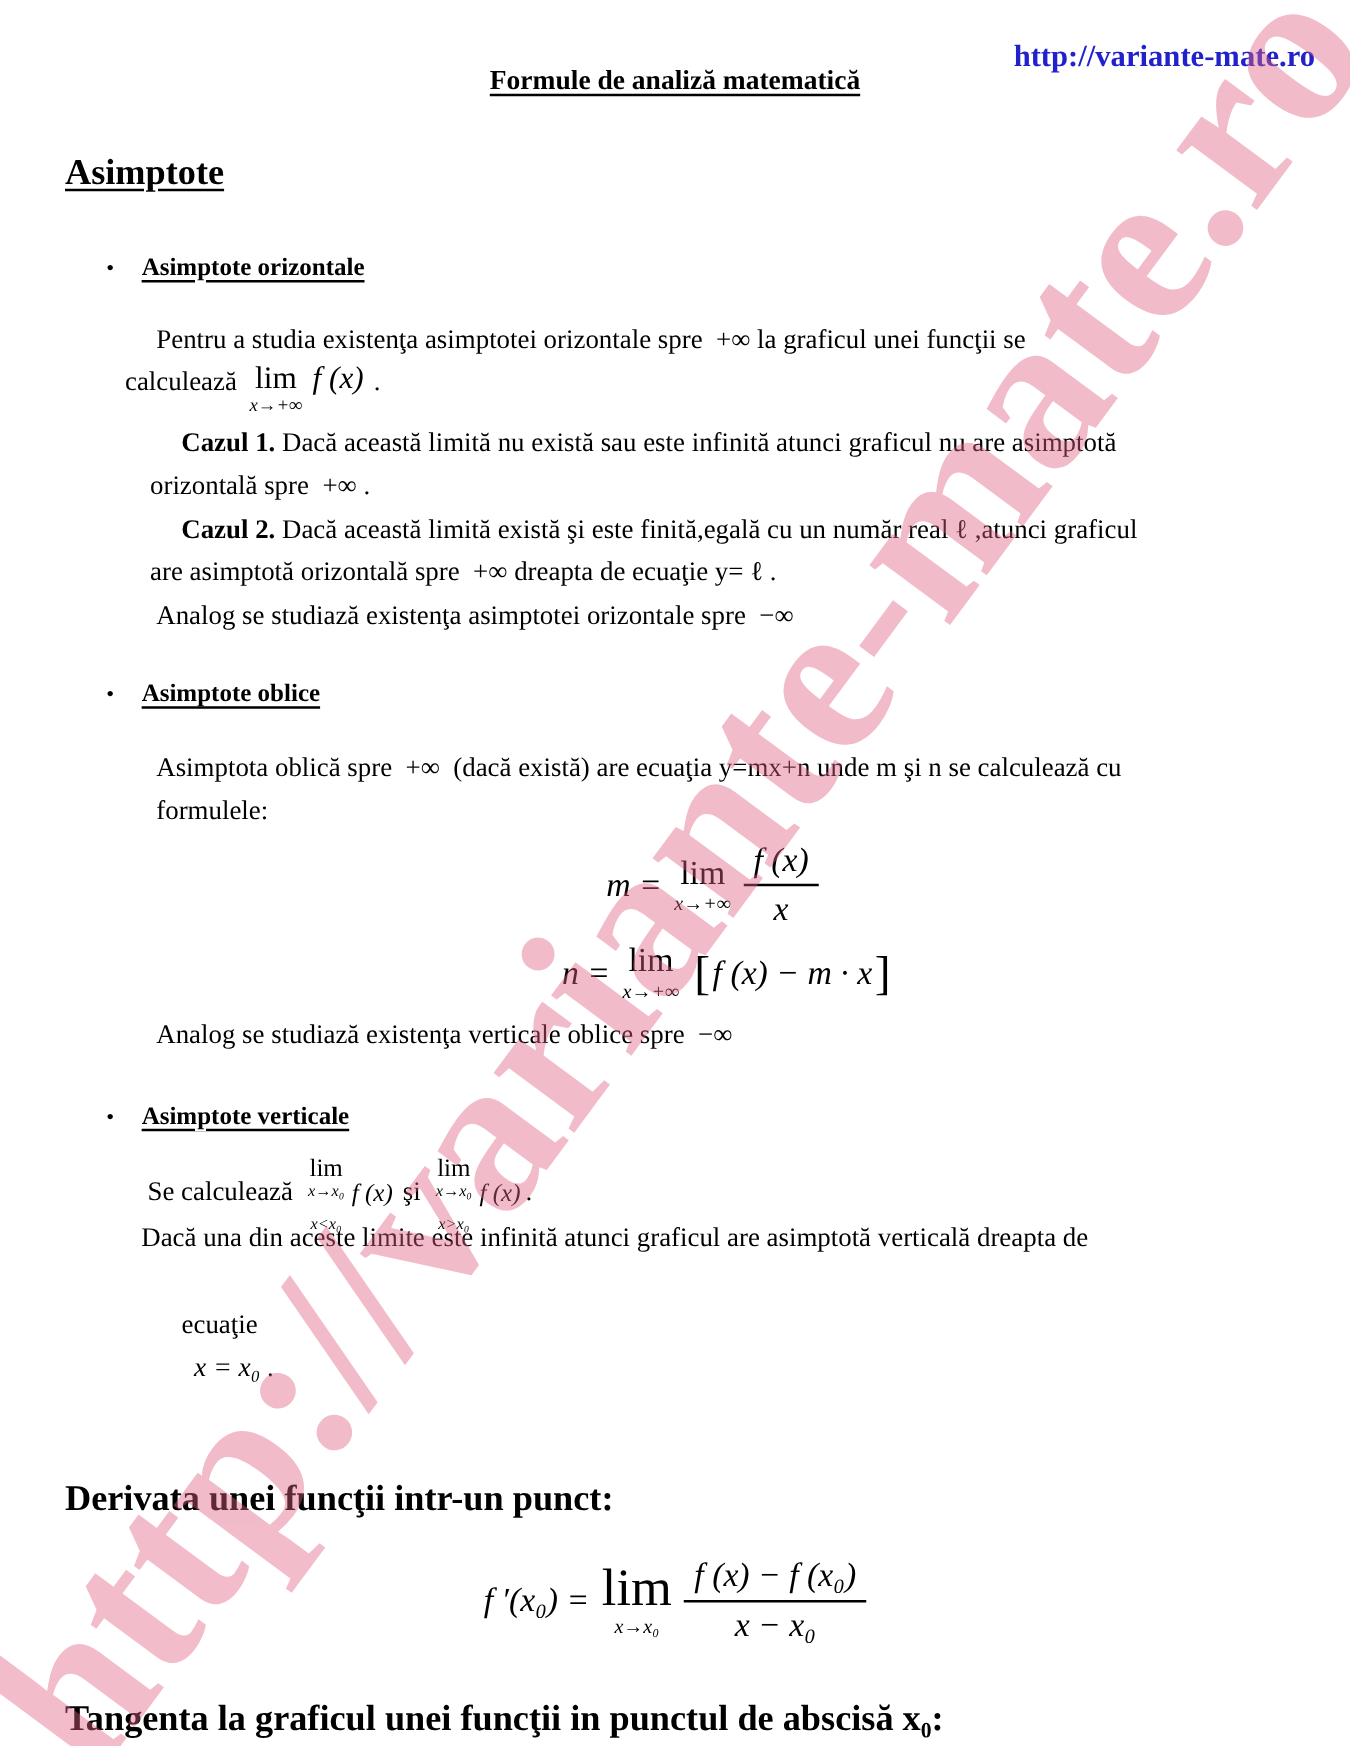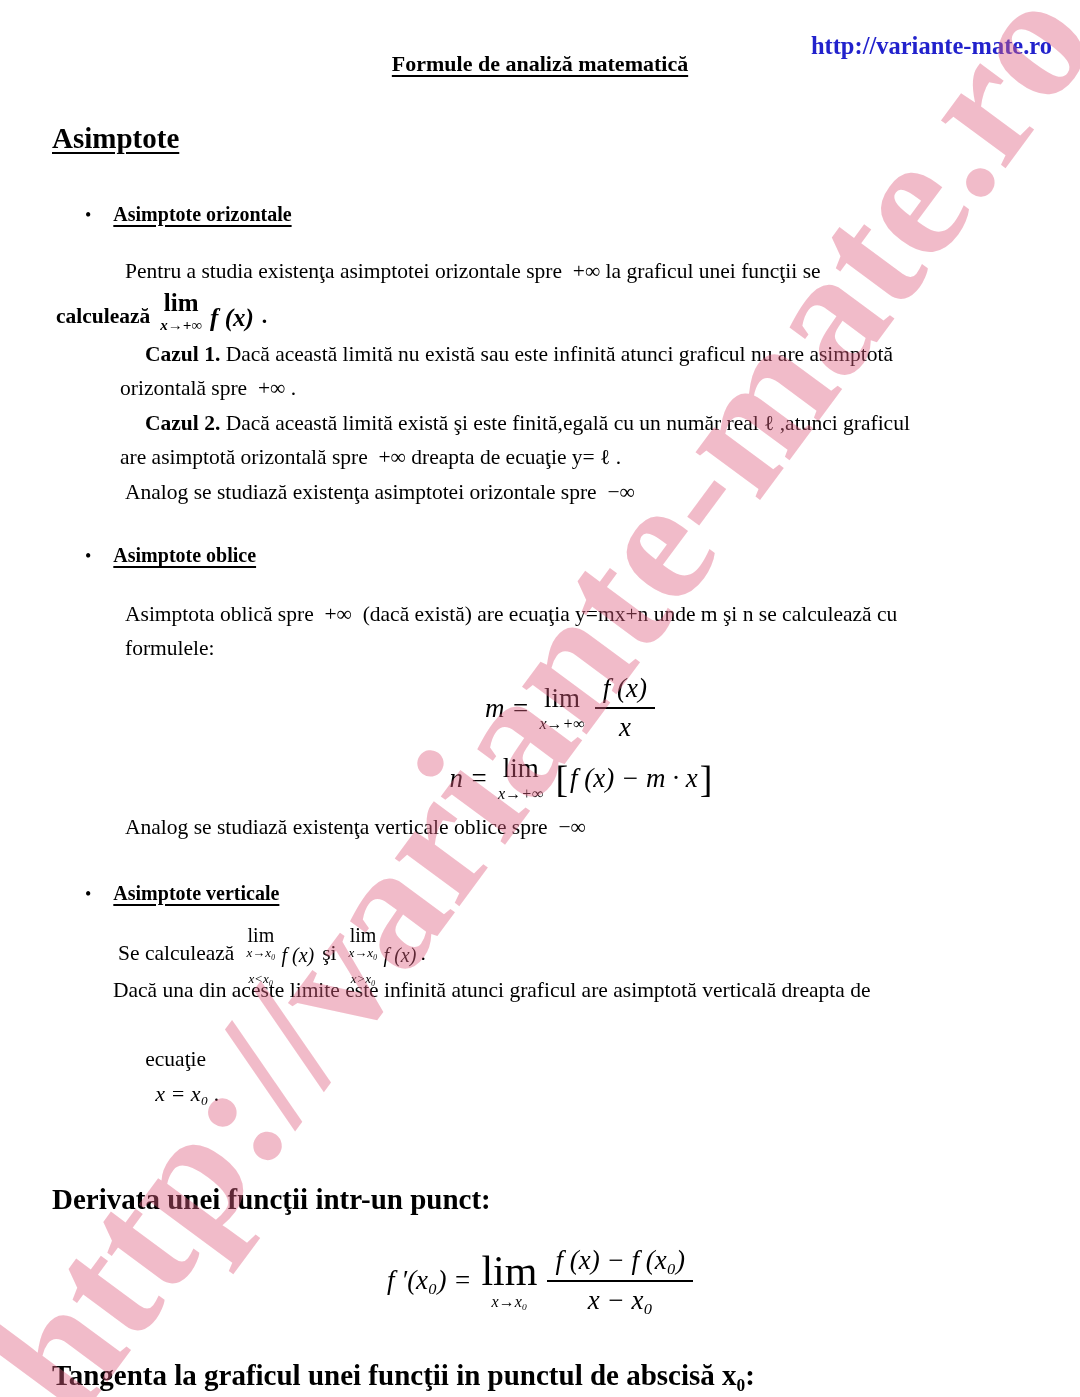--- a/index.html
+++ b/index.html
@@ -33,21 +33,21 @@
   .para { margin-left:125px; margin-right:55px; white-space:pre-wrap; }
   .caz { margin-left:145px; margin-right:40px; }
   .caz-cont { margin-left:120px; }
   .bold { font-weight:bold; }
   .sp { white-space:pre-wrap; }
   
   .limstack { display:inline-flex; flex-direction:column; align-items:center; line-height:1; }
   .limstack .w { font-style:normal; }
   .limstack .s { font-style:italic; }
   
-  .mrow { display:flex; align-items:flex-end; margin-left:56px;font-weight:bold; }
+  .mrow { display:flex; align-items:flex-start; margin-left:100px; }
   .mrow .limstack { margin:2px 8px 0 10px; }
   .mrow .limstack .w { font-size:25px; }
   .mrow .limstack .s { font-size:15px; margin-top:3px; }
   .mrow .fx { font-style:italic; font-size:25px; line-height:1.2; }
   
   .dformula { display:flex; justify-content:center; align-items:center; font-size:27px; font-style:italic; line-height:1.25; }
   .dformula .limstack { margin:0 10px; }
   .dformula .limstack .w { font-size:27px; }
   .dformula .limstack .s { font-size:16px; margin-top:4px; }
   .frac { display:inline-flex; flex-direction:column; align-items:center; }

